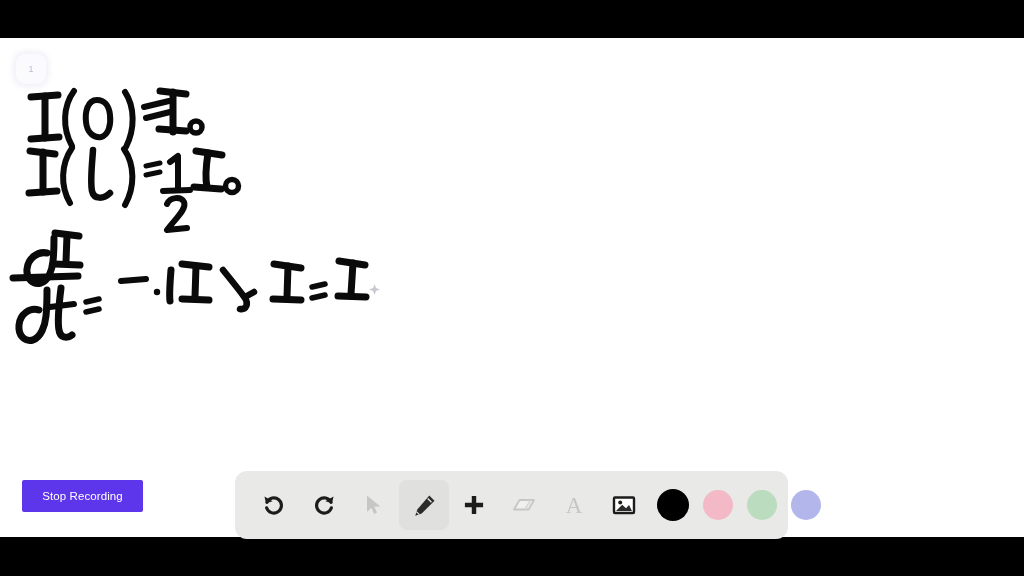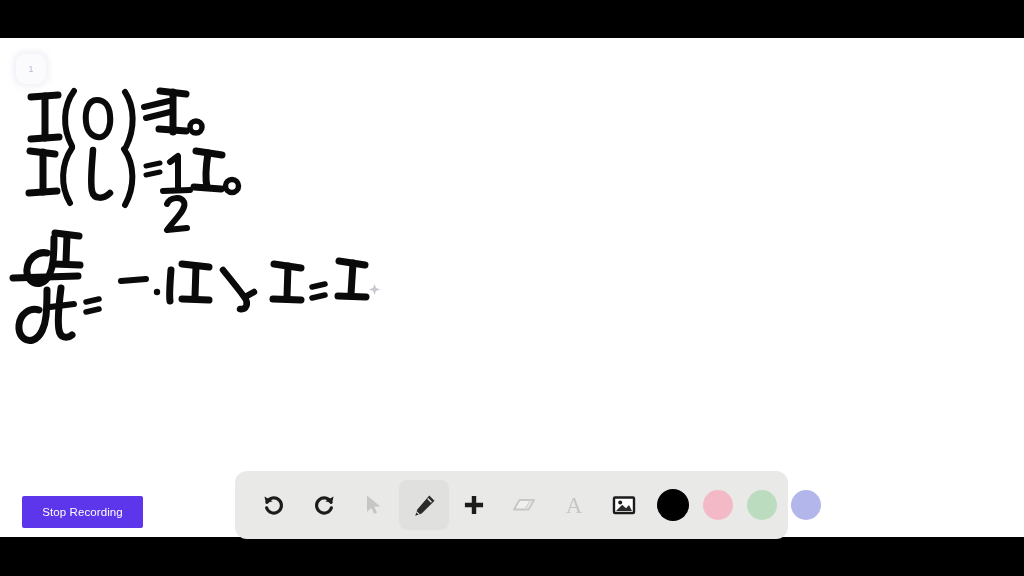--- a/index.html
+++ b/index.html
@@ -78,21 +78,20 @@
     height: 32px;
     background: #5d35ea;
     color: #ffffff;
     border: none;
     border-radius: 2px;
     font-size: 11.5px;
     font-family: "Liberation Sans", sans-serif;
     letter-spacing: 0.1px;
     cursor: pointer;
     padding: 0;
-    margin-top: 16px;
   }
 
   
   #toolbar {
     position: absolute;
     left: 235px;
     top: 433px;
     width: 553px;
     height: 68px;
     background: #e9e9e7;

